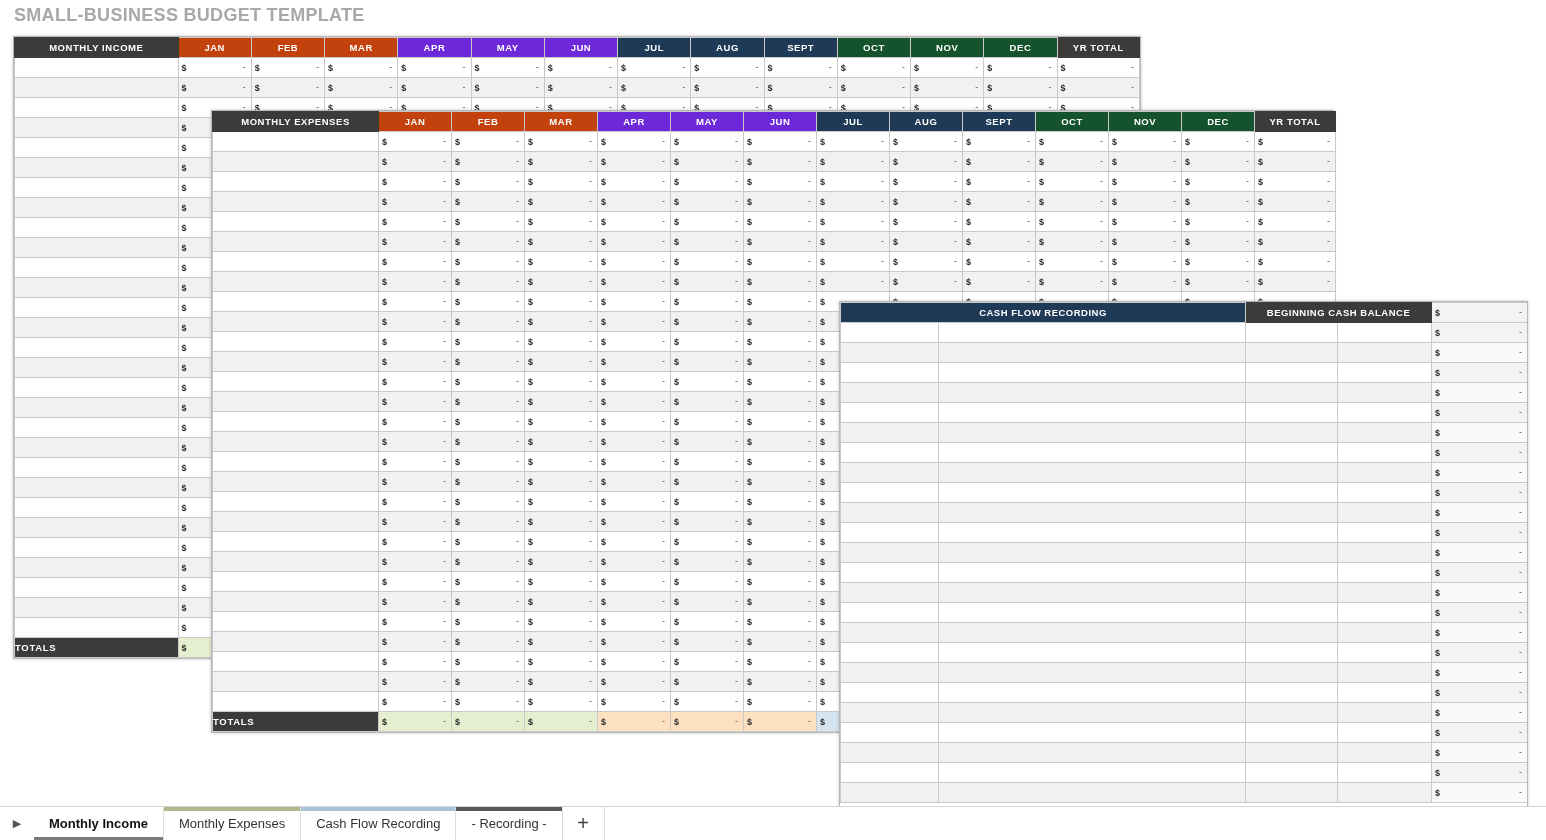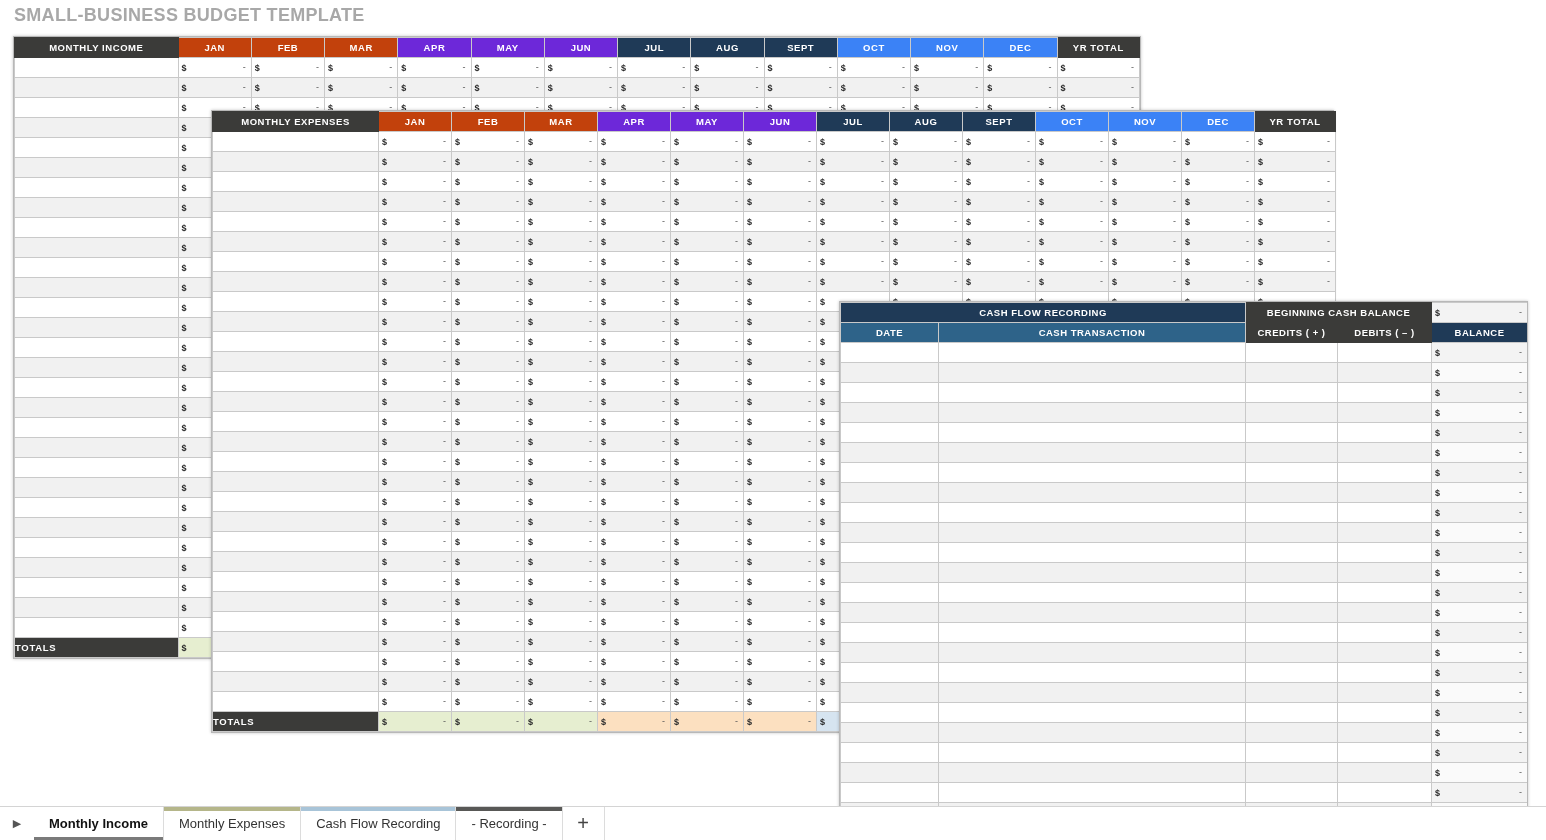--- a/index.html
+++ b/index.html
@@ -50,21 +50,21 @@
     font-weight: bold;
     letter-spacing: 0.55px;
     text-align: center;
     height: 20px;
     border: 1px solid #d8d8c8;
   }
   th.hdr.dark   { background: #3b3b39; border-color: #3b3b39; }
   th.hdr.olive  { background: #c2410c; }
   th.hdr.sienna { background: #6d28d9; text-align: center; }
   th.hdr.navy   { background: #1f3a57; }
-  th.hdr.gold   { background: #3b82f6; }
+  th.hdr.gold   { background: #14532d; }
   th.hdr.steel  { background: #2e6389; }
 
   
   td.money {
     background: #ffffff;
     position: relative;
     font-size: 9px;
     color: #2a2a2a;
   }
   tr.alt td.money { background: #f1f1f1; }
@@ -1217,27 +1217,20 @@
         <col class="cr">
         <col class="db">
         <col class="bal">
     </colgroup>
     <thead>
       <tr>
         <th class="hdr navy" colspan="2">CASH FLOW RECORDING</th>
         <th class="hdr dark" colspan="2">BEGINNING CASH BALANCE</th>
         <td class="money"></td>
       </tr>
-      <tr id="cash-col-head">
-          <th class="hdr steel">DATE</th>
-          <th class="hdr steel">CASH TRANSACTION</th>
-          <th class="hdr dark">CREDITS ( + )</th>
-          <th class="hdr dark">DEBITS ( – )</th>
-          <th class="hdr navy">BALANCE</th>
-        </tr>
     </thead>
     <tbody id="cash-body">
         <tr>
           <td class="blank"></td>
           <td class="blank"></td>
           <td class="blank"></td>
           <td class="blank"></td>
           <td class="money"></td>
         </tr>
         <tr class="alt">

